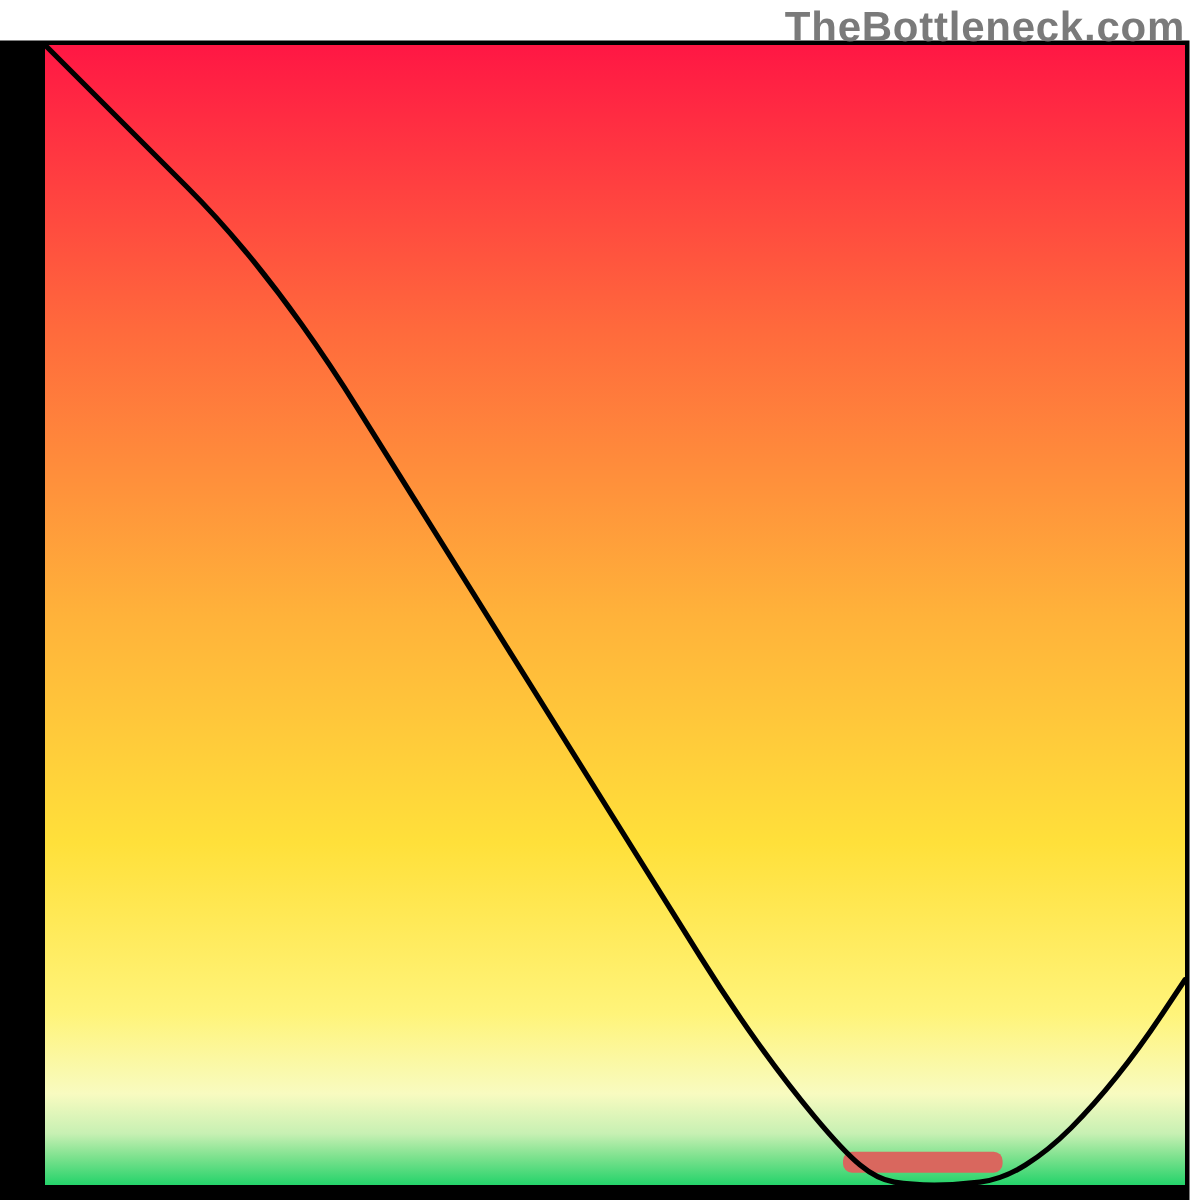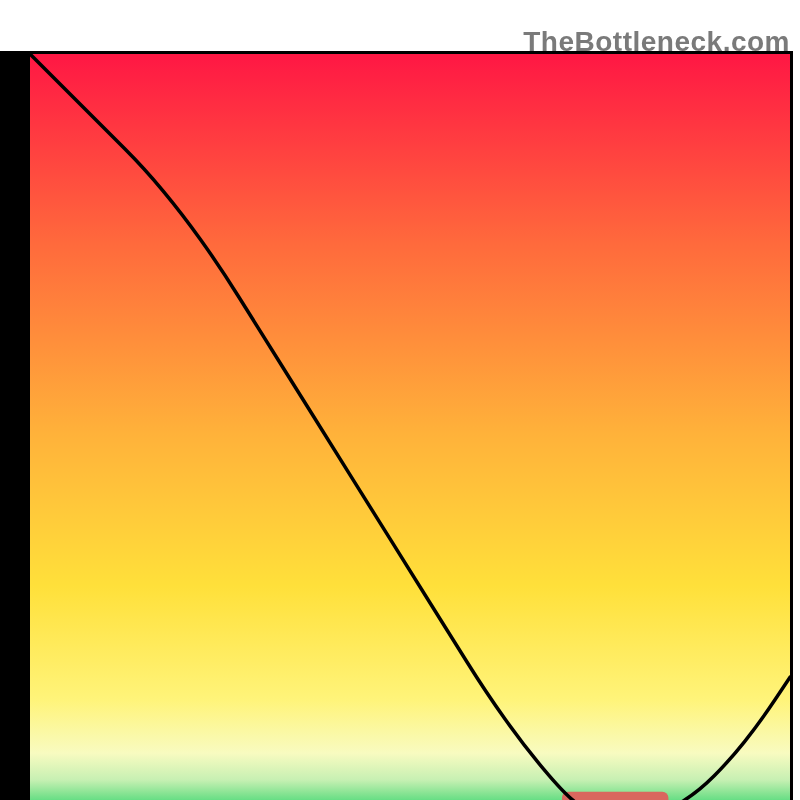--- a/index.html
+++ b/index.html
@@ -7,21 +7,20 @@
     padding: 0;
     width: 800px;
     height: 800px;
     background: #ffffff;
     overflow: hidden;
   }
   .chart-container {
     position: relative;
     width: 800px;
     height: 568px;
-    margin-top: 24px;
   }
   .watermark {
     position: absolute;
     top: 2px;
     right: 10px;
     font-family: Arial, Helvetica, sans-serif;
     font-size: 28px;
     font-weight: bold;
     color: #7a7a7a;
     letter-spacing: 0.5px;

